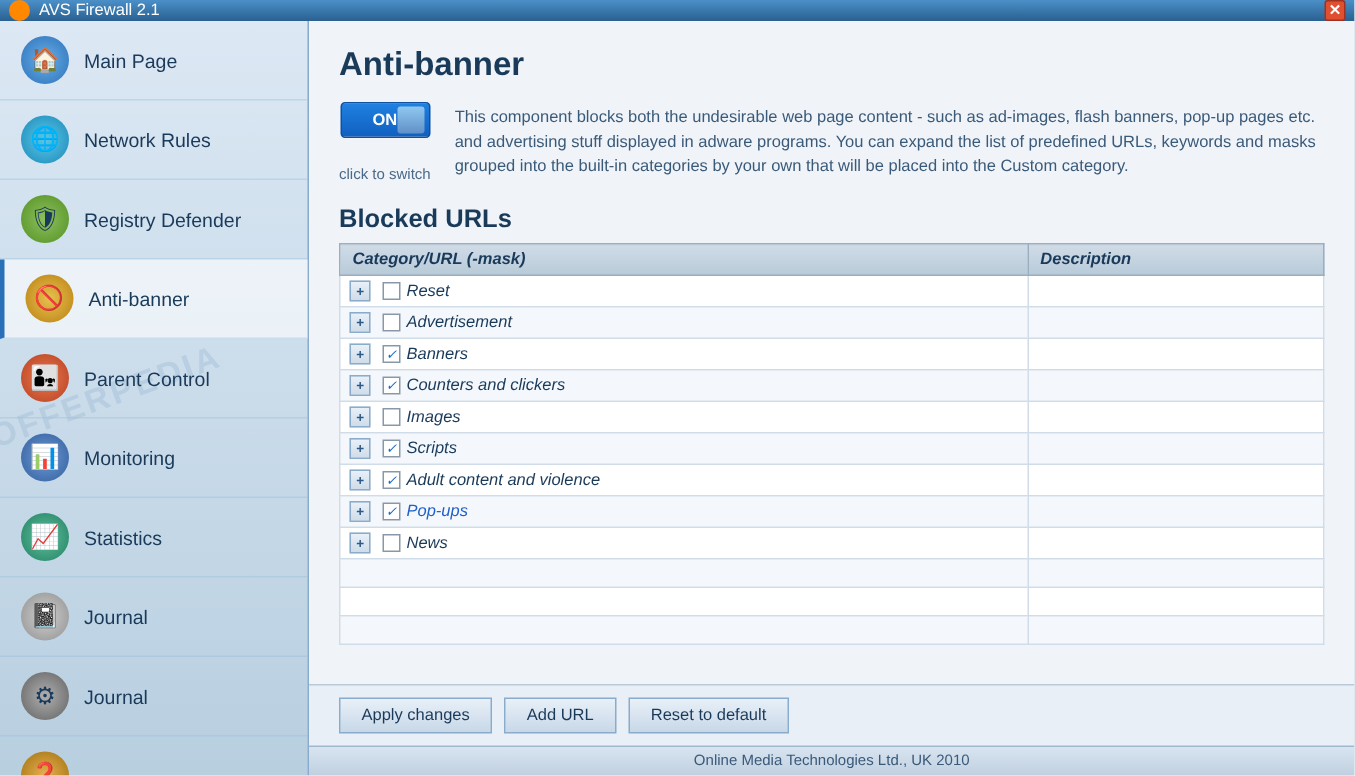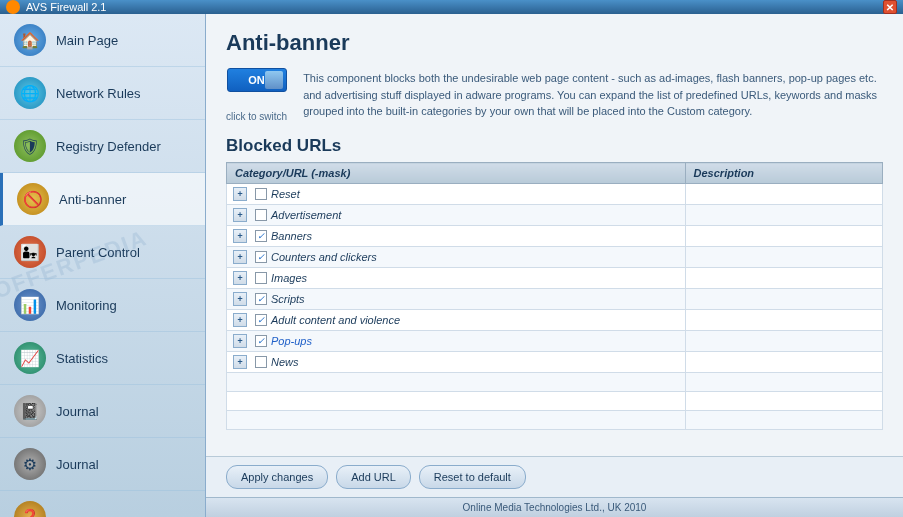--- a/index.html
+++ b/index.html
@@ -238,21 +238,21 @@
       padding: 8px 20px;
       display: flex;
       gap: 8px;
       background: #e8eff6;
       border-top: 1px solid #b8cad8;
     }
     .action-btn {
       padding: 5px 14px;
       background: linear-gradient(to bottom, #e8f0f8, #c8d8e8);
       border: 1px solid #8aaccC;
-      border-radius: 11px;
+      border-radius: 0;
       font-size: 11px;
       color: #1a3a5a;
       cursor: pointer;
     }
     
     .status-bar {
       background: linear-gradient(to bottom, #d8e4f0, #c0d0e0);
       border-top: 1px solid #a0b8cc;
       padding: 4px;
       text-align: center;

